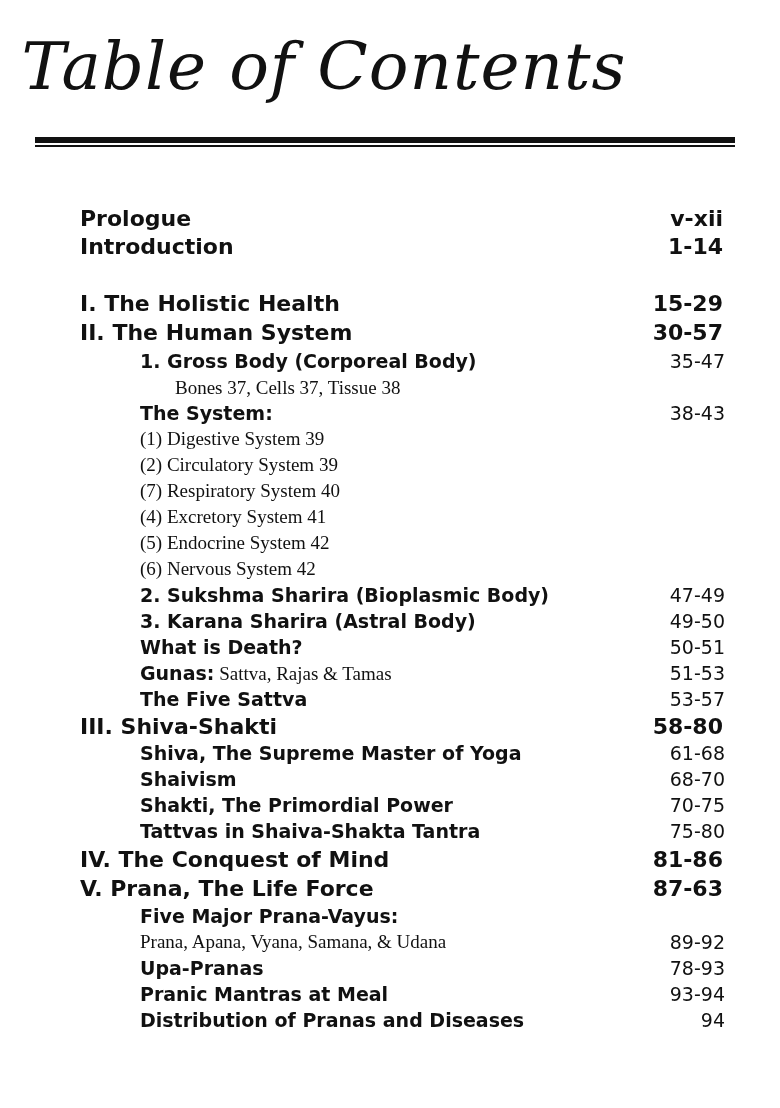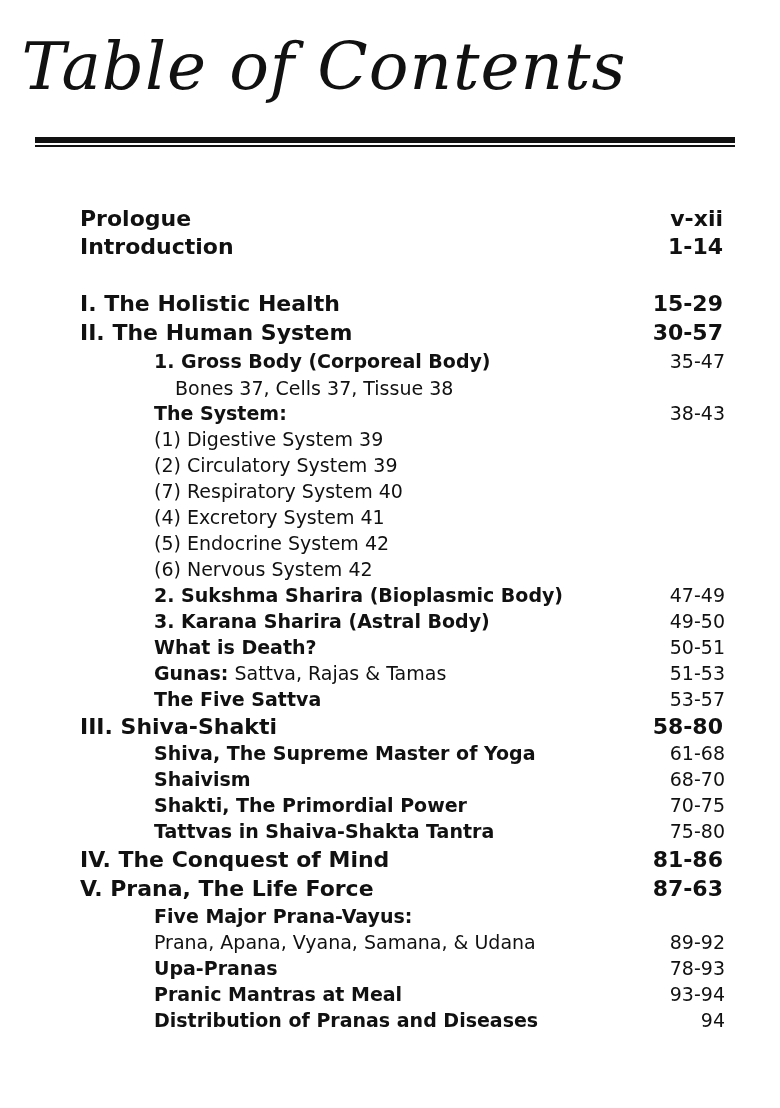--- a/index.html
+++ b/index.html
@@ -15,24 +15,24 @@
   .row {
     position: absolute; left: 0; width: 780px;
     font-family: "DejaVu Sans", sans-serif; color: #111; white-space: nowrap;
   }
   .row .label { position: absolute; top: 0; }
   .row .page { position: absolute; right: 55px; top: 0; text-align: center; }
   .lvl-top .label { left: 68px; margin-left: 12px; }
   .lvl-top { font-size: 22px; font-weight: bold; }
   .lvl-top .page { right: 57px; }
   .lvl-sub { font-size: 19px; }
-  .lvl-sub .label { left: 154px; }
+  .lvl-sub .label { left: 140px; }
   .lvl-sub3 .label { left: 175px; }
   .b { font-weight: bold; }
-  .n { font-weight: normal; }
+  .n { font-weight: normal; font-family: Liberation Serif, serif; }
   .lvl-sub .page { font-weight: normal; margin-left: 39px; }
 </style>
 </head>
 <body>
 
 <div class="title">Table of Contents</div>
 <div class="rule-thick"></div>
 <div class="rule-thin"></div>
 
 <div class="toc" id="toc">

